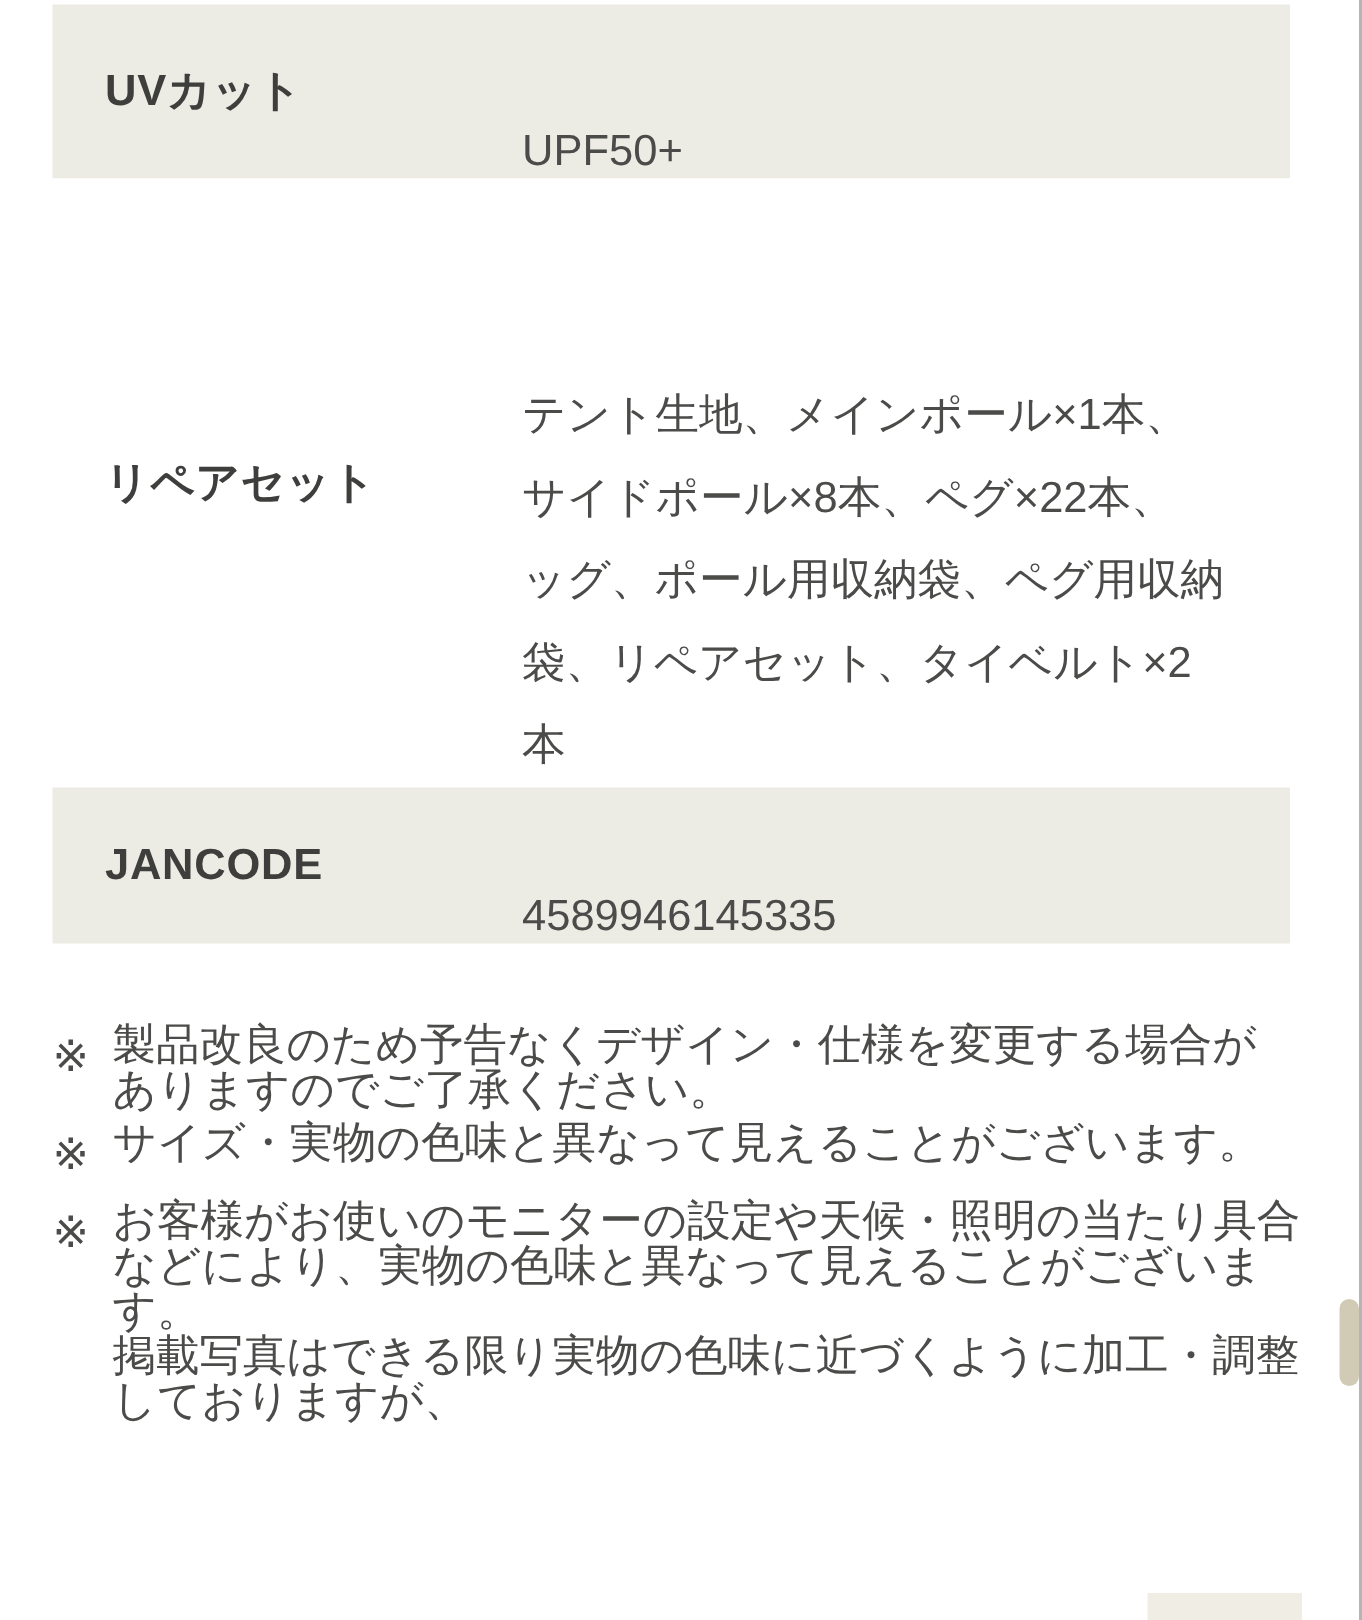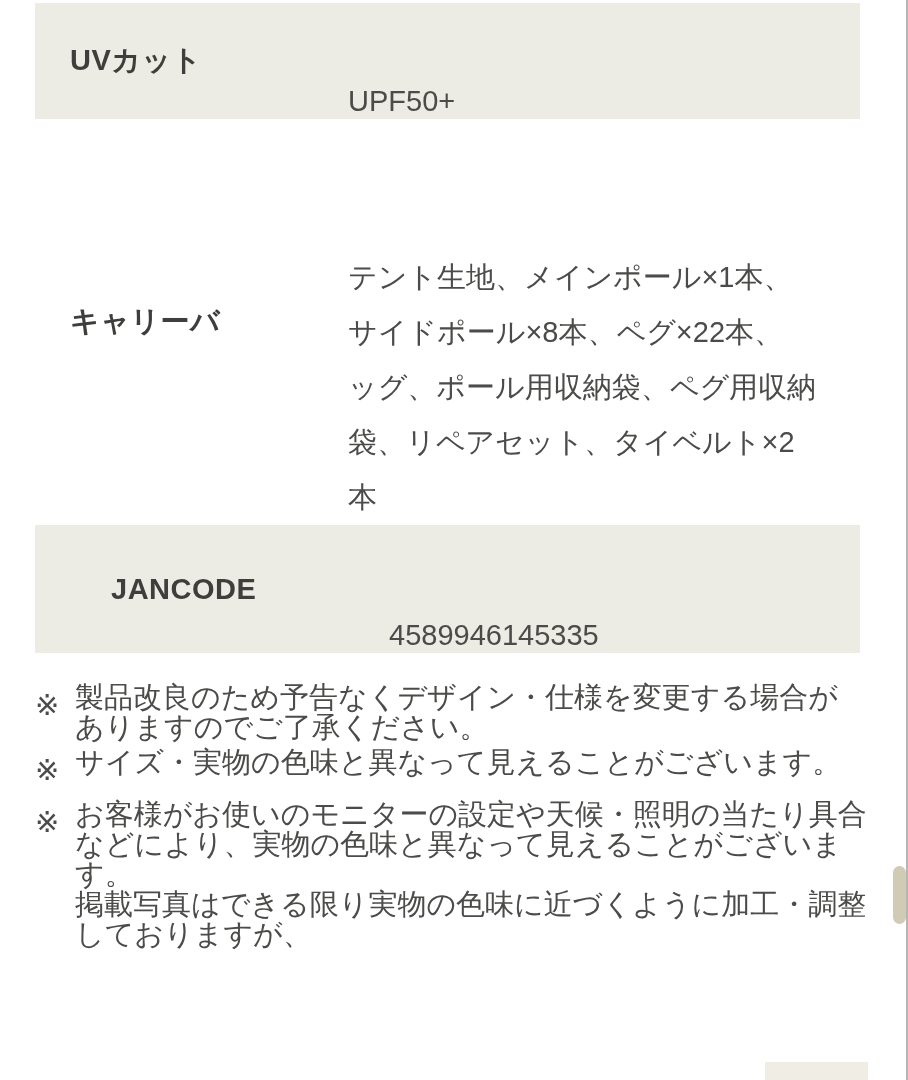--- a/index.html
+++ b/index.html
@@ -28,21 +28,21 @@
   
   .spec-row {
     position: absolute;
     left: 35px;
     width: 825px;
     display: flex;
   }
   .spec-row.shaded { background: var(--row-shade); }
   .row-uv      { top: 3px;   height: 116px; }
   .row-set     { top: 119px; height: 406px; background: #ffffff; }
-  .row-jancode { top: 525px; height: 128px; padding-left: 41px; }
+  .row-jancode { top: 525px; height: 104px; }
   .label-cell {
     width: 313px;
     padding-left: 35px;
     display: flex;
     align-items: center;
     font-size: 29px;
     font-weight: bold;
     color: var(--label-color);
     letter-spacing: 0.5px;
   }
@@ -117,21 +117,21 @@
   <div>
 
     <div class="spec-row shaded row-uv">
       <div class="label-cell">UVカット</div>
       <div class="value-cell">
         <span class="single-line">UPF50+</span>
       </div>
     </div>
 
     <div class="spec-row row-set">
-      <div class="label-cell">キャリーバ</div>
+      <div class="label-cell">リペアセット</div>
       <div class="value-cell">
         <div class="value-lines">
           <div class="vline">テント生地、メインポール×1本、</div>
           <div class="vline">サイドポール×8本、ペグ×22本、</div>
           <div class="vline">ッグ、ポール用収納袋、ペグ用収納</div>
           <div class="vline">袋、リペアセット、タイベルト×2</div>
           <div class="vline">本</div>
         </div>
       </div>
     </div>

